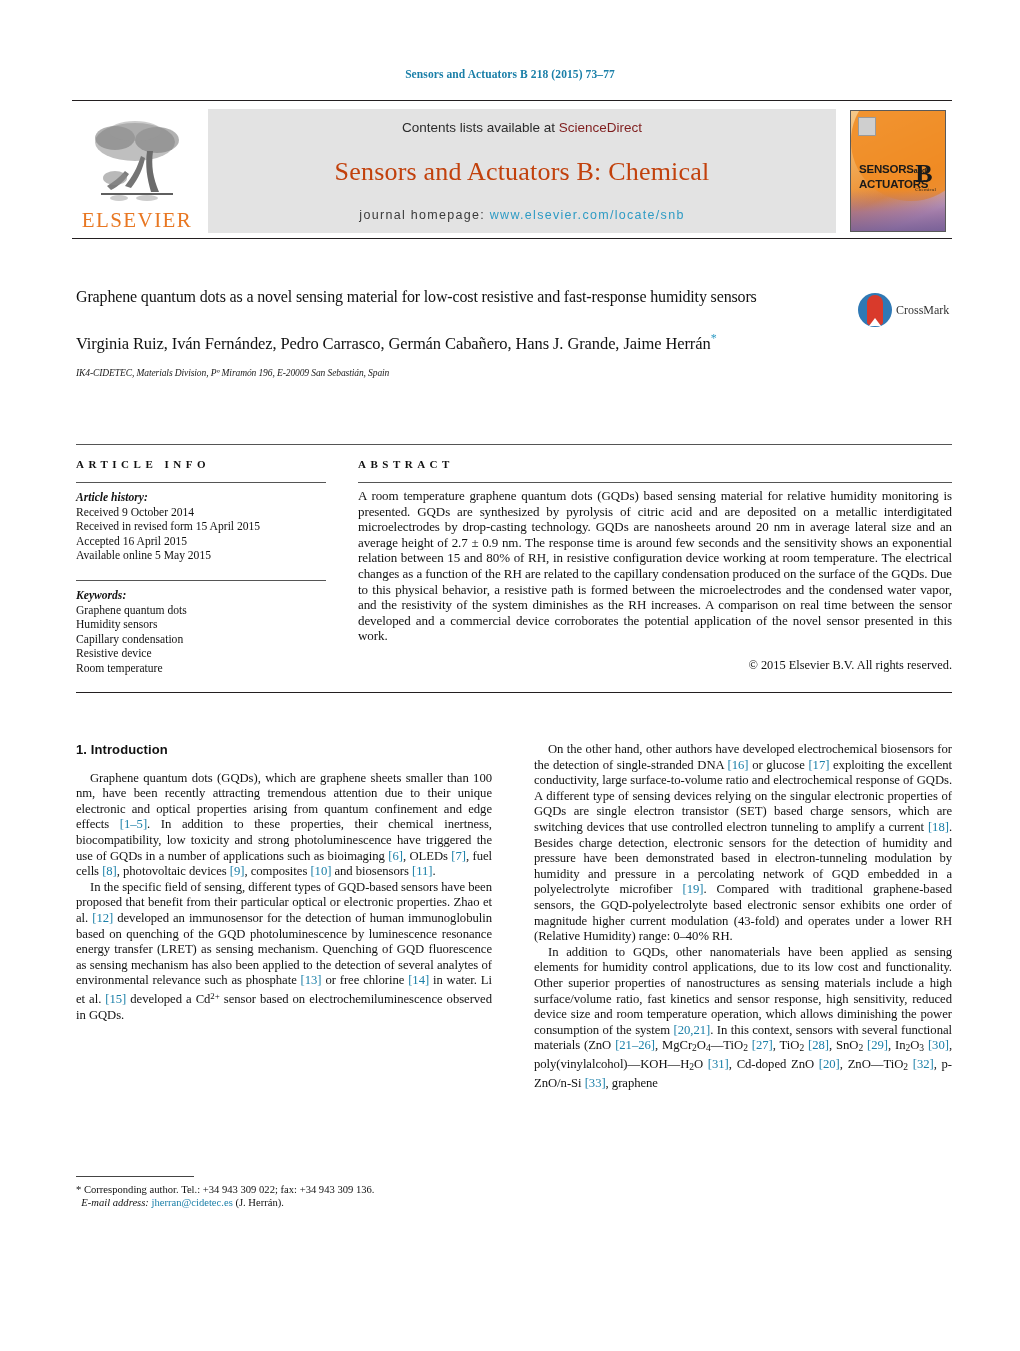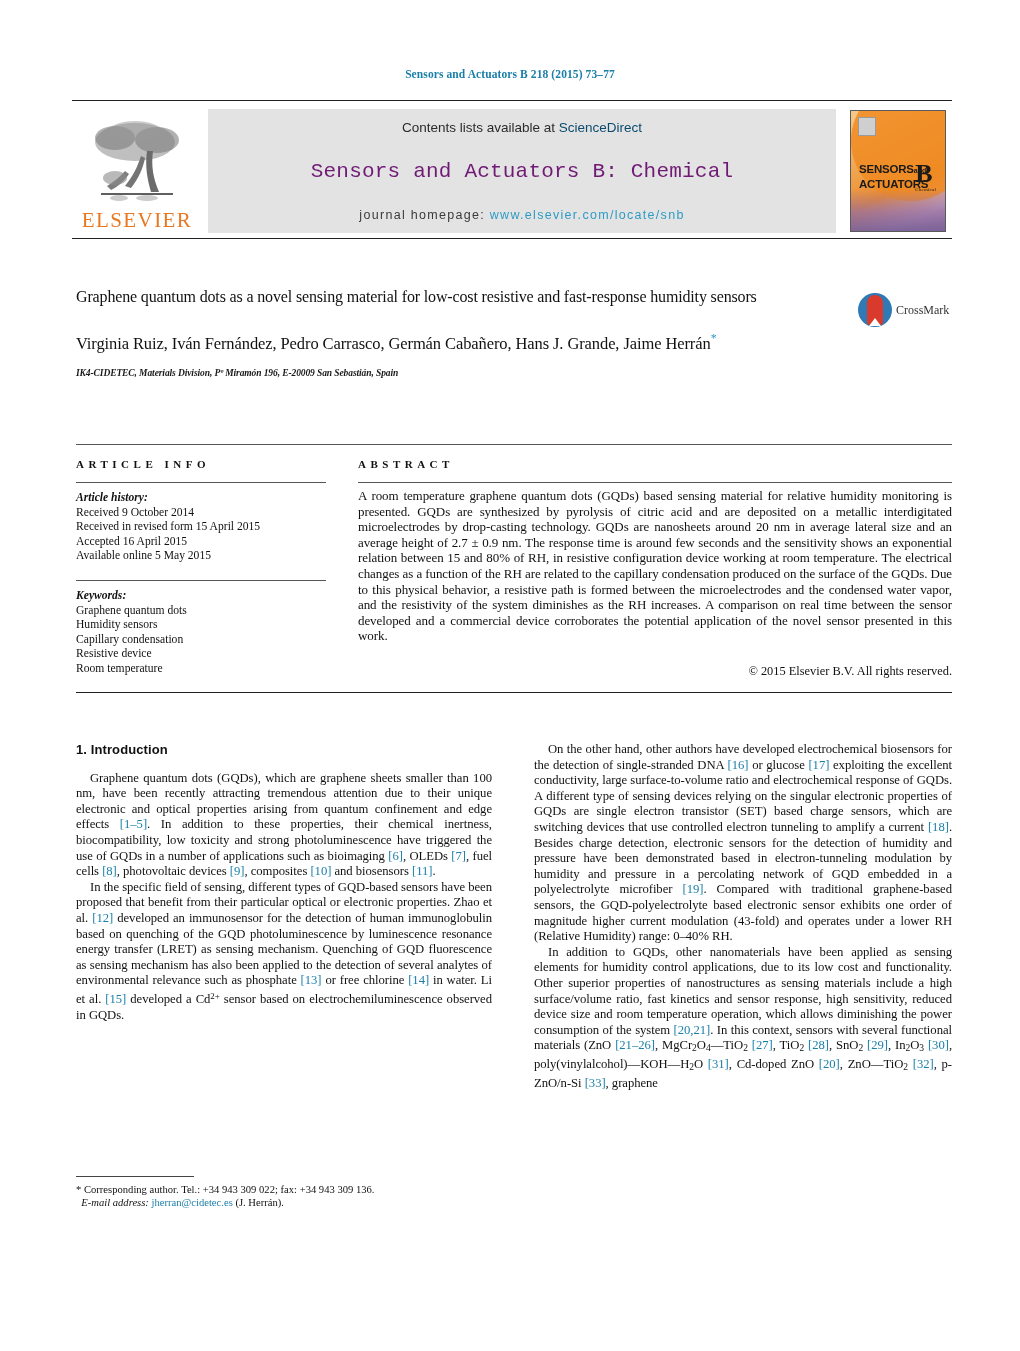--- a/index.html
+++ b/index.html
@@ -80,26 +80,26 @@
     padding: 11px 0 11px 0;
     height: 124px;
     box-sizing: border-box;
   }
   .contents-line {
     font-family: "Liberation Sans", sans-serif;
     font-size: 13.5px;
     color: #2b2b2b;
   }
   .contents-line .sd {
-    color: #0c4a6e;
+    color: #7f1d1d;
   }
   .journal-title {
-    font-family: Liberation Mono, monospace;
-    font-size: 21px;
-    color: #701a75;
+    font-family: Liberation Serif, serif;
+    font-size: 26px;
+    color: #c2410c;
     letter-spacing: 0.2px;
   }
   .homepage-line {
     font-family: "Liberation Sans", sans-serif;
     font-size: 12.5px;
     color: #3a3a3a;
     letter-spacing: 1.3px;
   }
   .homepage-line .url {
     color: #2e9bc4;
@@ -211,21 +211,21 @@
   }
   .authors .star {
     color: #2e9bc4;
     font-size: 12px;
     vertical-align: super;
   }
   .affiliation {
     margin-top: 13px;
     font-family: "Liberation Serif", serif;
     font-style: italic;
-    font-weight: bold;
+    font-weight: normal;
     font-size: 9.5px;
     color: #1a1a1a;
     letter-spacing: -0.1px;
   }
   .crossmark {
     position: absolute;
     top: 288px;
     right: 66px;
     width: 96px;
     height: 44px;
@@ -318,21 +318,21 @@
   .abstract-text {
     margin-top: 5px;
     font-family: "Liberation Serif", serif;
     font-size: 13px;
     line-height: 15.6px;
     color: #111111;
     text-align: justify;
     letter-spacing: -0.08px;
   }
   .copyright {
-    margin-top: 20px;
+    margin-top: 14px;
     text-align: right;
     font-family: "Liberation Serif", serif;
     font-size: 12.4px;
     color: #111111;
   }
   .info-rule-bottom {
     position: absolute;
     top: 692px;
     left: 76px;
     width: 876px;

